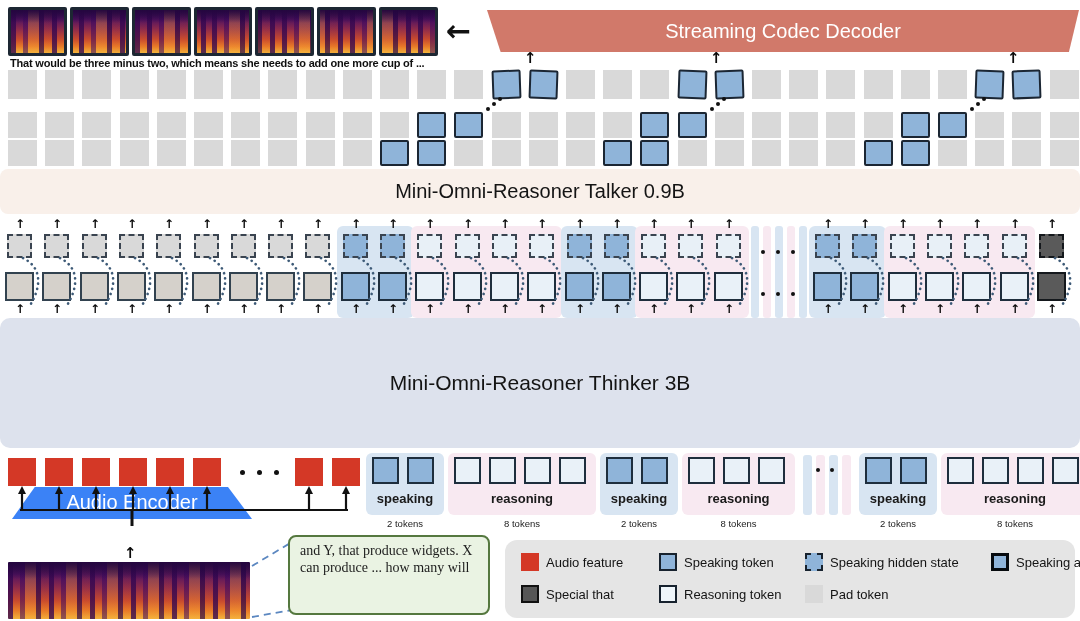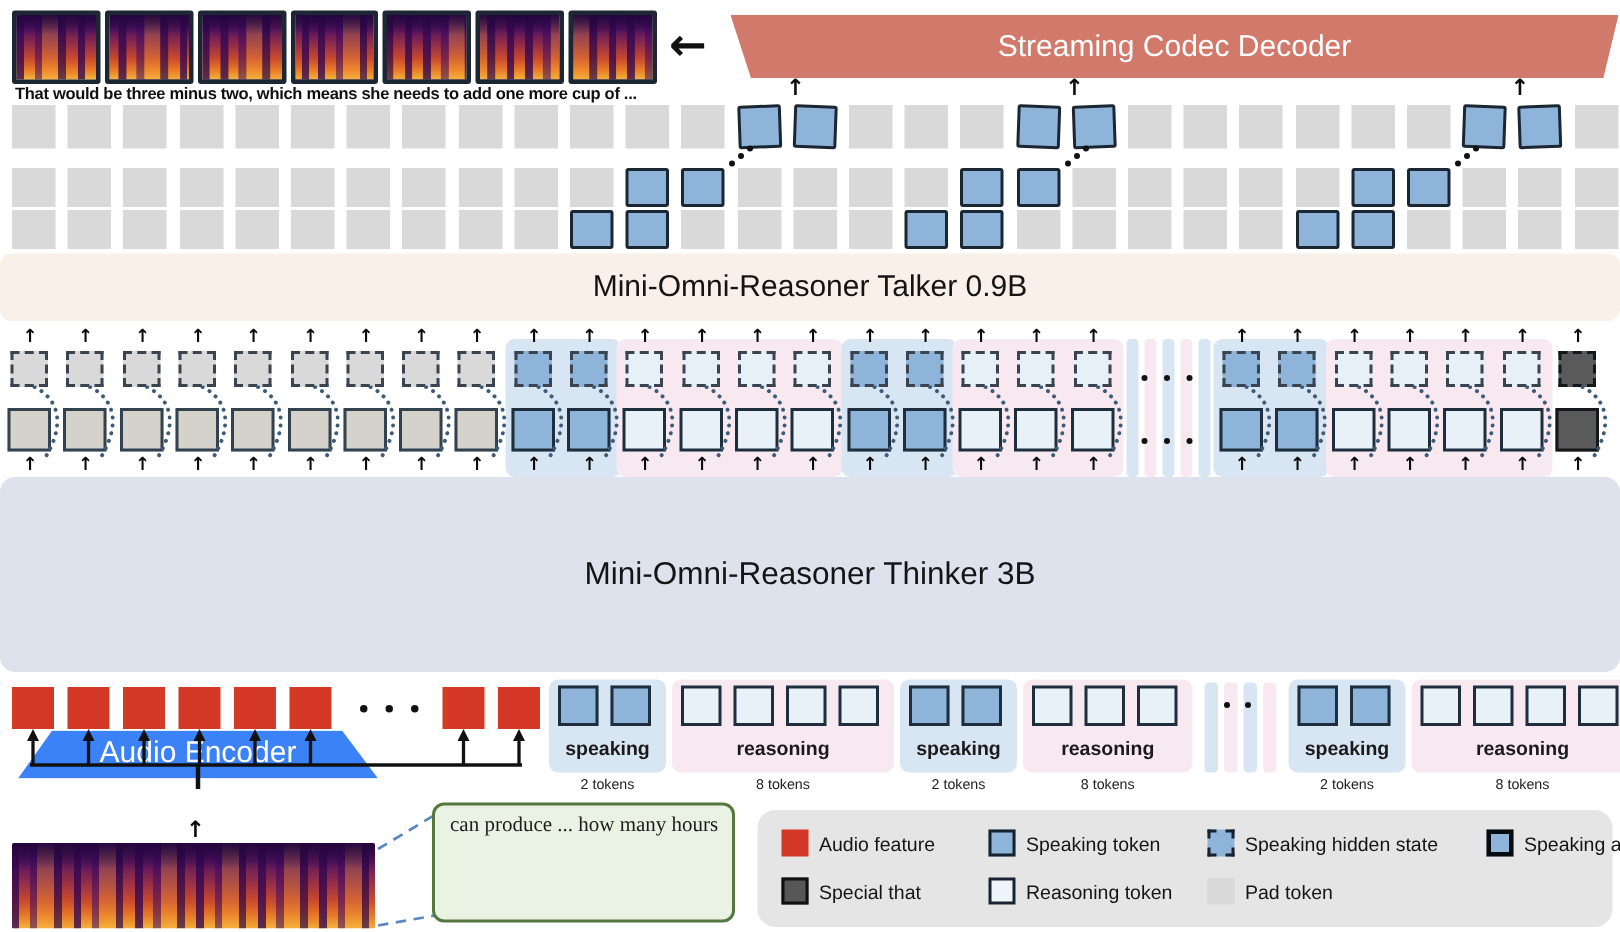--- a/index.html
+++ b/index.html
@@ -110,21 +110,22 @@
   <div id="encUpArrow" class="ar">↑</div>
 
   <div id="spectroBottom" class="abs spectro"></div>
 
   <svg class="abs" style="left:240px;top:530px" width="60" height="91">
     <line x1="12" y1="36" x2="52" y2="12" stroke="#5b87c0" stroke-width="1.8" stroke-dasharray="7 5"></line>
     <line x1="12" y1="87" x2="52" y2="80" stroke="#5b87c0" stroke-width="1.8" stroke-dasharray="7 5"></line>
   </svg>
 
   <div id="questionBox" class="abs">
-    <div>can produce ... how many hours</div>
+    <div>and Y, that produce widgets. X</div>
+    <div>can produce ... how many will</div>
   </div>
 
   <div id="legend" class="abs">
     <div id="legendGrid">
         <div class="lg-item">
           <div class="sw sw-audio-feature"></div>
           <span>Audio feature</span>
         </div>
         <div class="lg-item">
           <div class="sw sw-speaking-token"></div>

